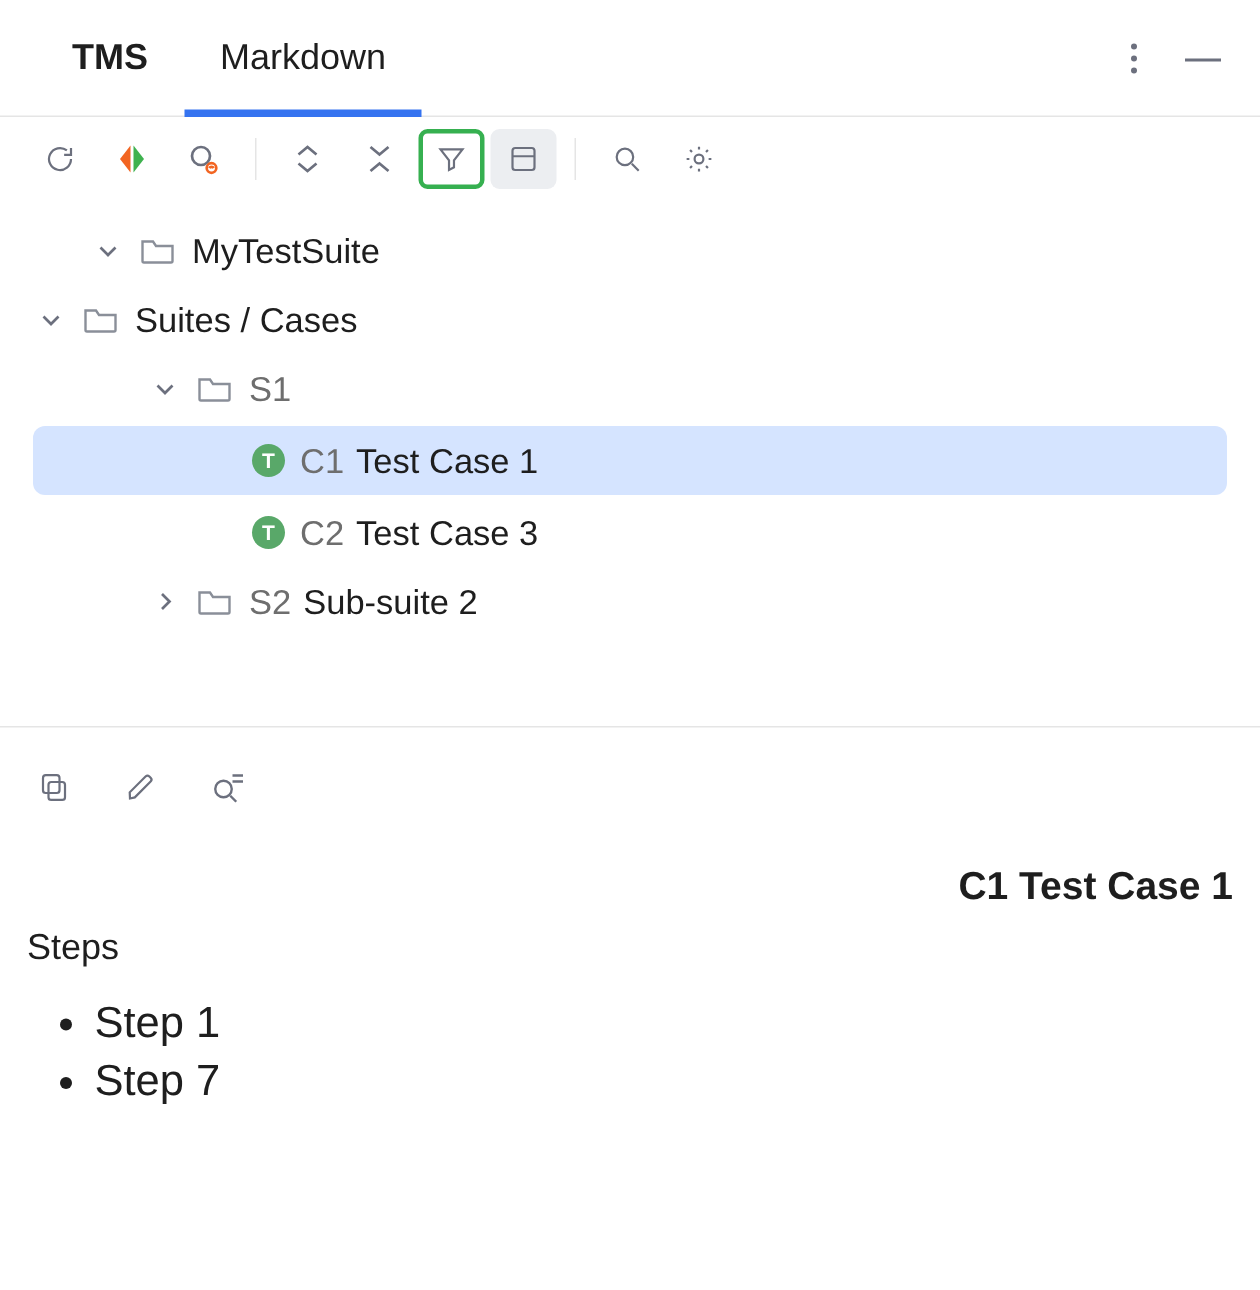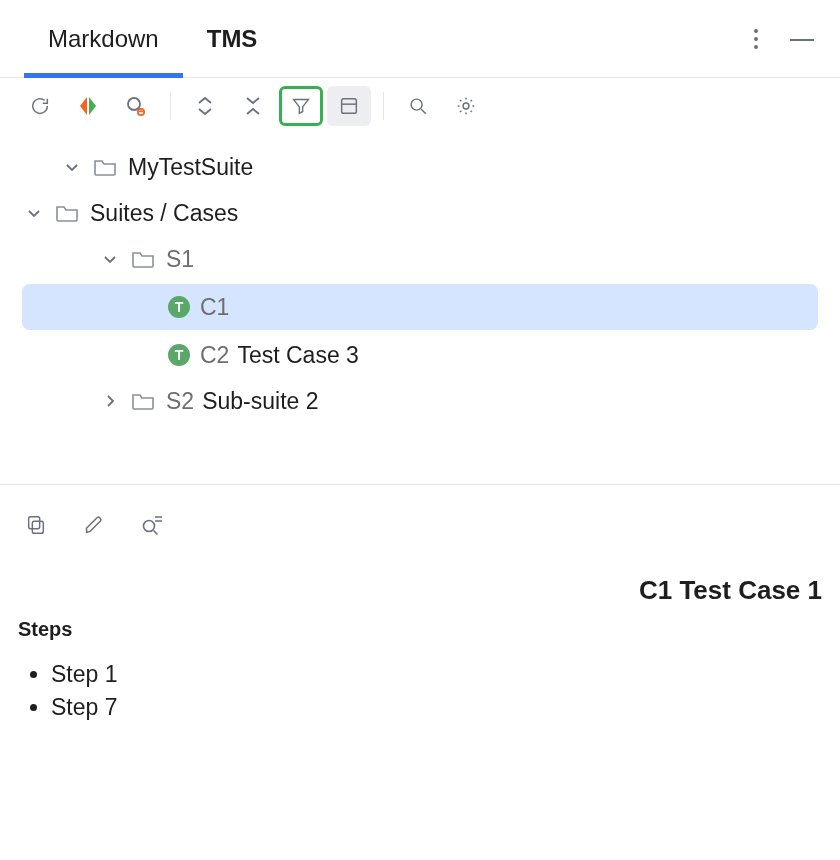--- a/index.html
+++ b/index.html
@@ -125,35 +125,35 @@
   }
   .detail-toolbar {
     display: flex; align-items: center; gap: 22px;
     height: 48px;
   }
   .detail-toolbar .tbtn { width: 36px; height: 36px; }
   .detail h1 {
     font-size: 26px; font-weight: 700; margin: 26px 0 8px 0; text-align: right;
   }
   .detail h2 {
-    font-size: 20px; font-weight: 700; margin: 12px 0 20px 0;
+    font-size: 24px; font-weight: 400; margin: 12px 0 20px 0;
   }
   .detail ul { margin: 0 0 0 6px; padding-left: 22px; }
-  .detail li { font-size: 23px; margin: 6px 5px; }
+  .detail li { font-size: 29px; margin: 6px 17px; }
 </style>
 </head>
 <body>
 
 <div class="tablist">
   <div class="tabs">
+    <div class="tab inactive">
+      <span>TMS</span>
+    </div>
     <div class="tab active">
       <span>Markdown</span>
-    </div>
-    <div class="tab inactive">
-      <span>TMS</span>
     </div>
   </div>
   <div class="spacer"></div>
   <div class="right-icons">
     <div class="kebab">
       <span class="col">
         <span class="kebab-dot"></span>
           <span class="kebab-dot"></span>
           <span class="kebab-dot"></span>
       </span>
@@ -282,20 +282,21 @@
     <span class="id-muted">S1</span>
   </div>
 
   <div class="row selected">
     <span class="indent"></span>
       <span class="indent"></span>
       <span class="indent"></span>
     <span class="chev"></span>
     <span class="test-badge">T</span>
     <span class="id-muted">C1</span>
+    <span class="label">Test Case 1</span>
   </div>
 
   <div class="row">
     <span class="indent"></span>
       <span class="indent"></span>
       <span class="indent"></span>
     <span class="chev"></span>
     <span class="test-badge">T</span>
     <span class="id-muted">C2</span>
     <span class="label">Test Case 3</span>

